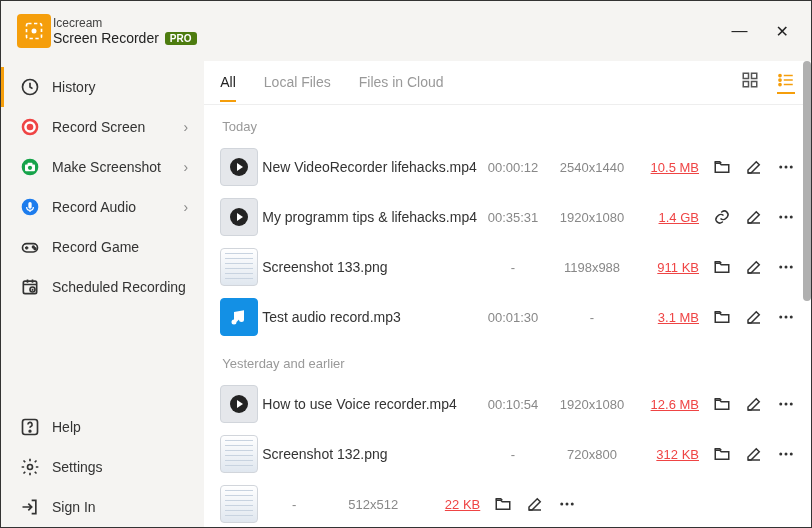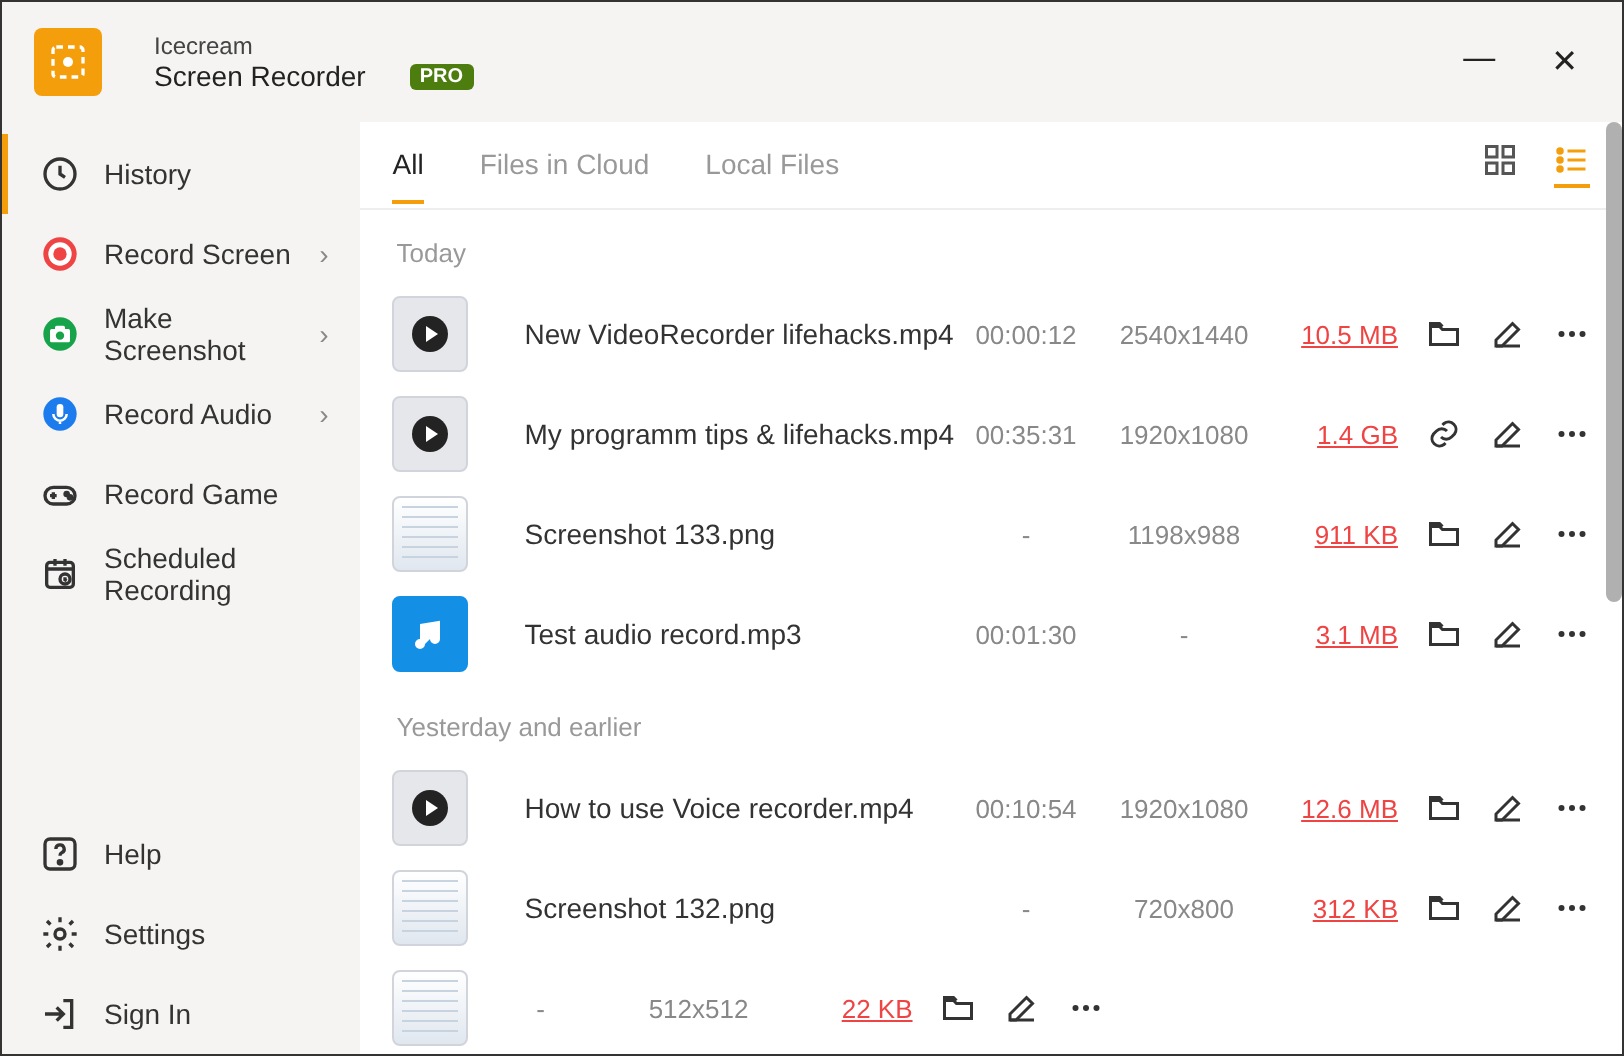--- a/index.html
+++ b/index.html
@@ -1,23 +1,23 @@
 <!DOCTYPE html>
 <html><head>
 <meta charset="utf-8">
 <style>
 * { margin: 0; padding: 0; box-sizing: border-box; font-family: -apple-system, BlinkMacSystemFont, "Segoe UI", Arial, sans-serif; }
 body { background: #fff; width: 812px; height: 528px; overflow: hidden; border: 1px solid #333; position: relative; }
 
 .titlebar { height: 60px; display: flex; align-items: center; background: #f5f4f2; }
 .titlebar .logo { width: 34px; height: 34px; margin-left: 16px; background: #f59e0b; border-radius: 4px; display: flex; align-items: center; justify-content: center; }
 .titlebar .logo svg { width: 20px; height: 20px; }
-.titlebar .titles { margin-left: 26px; }
+.titlebar .titles { margin-left: 2px; }
 .titlebar .app-title { font-size: 12px; color: #444; }
-.titlebar .app-subtitle { font-size: 14px; color: #222; display: flex; align-items: center; gap: 22px; }
+.titlebar .app-subtitle { font-size: 14px; color: #222; display: flex; align-items: center; gap: 6px; }
 .pro-badge { background: #4d7c0f; color: #fff; font-size: 10px; font-weight: 600; padding: 1px 5px; border-radius: 3px; }
 .win-controls { margin-left: auto; display: flex; gap: 28px; padding-right: 22px; }
 .win-btn { font-size: 16px; color: #222; cursor: pointer; }
 
 .layout { display: flex; height: calc(100% - 60px); }
 
 .sidebar { width: 210px; background: #f5f4f2; display: flex; flex-direction: column; padding-top: 6px; }
 .sidebar-top { flex: 1; }
 .sb-item { display: flex; align-items: center; height: 40px; padding: 0 16px; cursor: pointer; color: #333; font-size: 14px; gap: 12px; border-left: 3px solid transparent; }
 .sb-item.active { border-left-color: #f59e0b; }
@@ -35,21 +35,21 @@
 .list { flex: 1; overflow-y: auto; padding: 0 10px 10px 16px; }
 .group-label { color: #999; font-size: 13px; padding: 14px 0 8px 2px; }
 .row { display: flex; align-items: center; height: 50px; }
 .thumb { width: 38px; height: 38px; border-radius: 4px; background: #e5e7eb; position: relative; display: flex; align-items: center; justify-content: center; flex-shrink: 0; border: 1px solid #d1d5db; overflow: hidden; }
 .thumb.audio { background: #1390e5; border-color: #1390e5; }
 .thumb.audio svg { fill: #fff; }
 .thumb .play { position: absolute; width: 18px; height: 18px; background: #232323; border-radius: 50%; display: flex; align-items: center; justify-content: center; }
 .thumb .play::after { content: ""; border-left: 6px solid #fff; border-top: 4px solid transparent; border-bottom: 4px solid transparent; margin-left: 2px; }
 .thumb.ss { background: linear-gradient(180deg,#fff 0%,#e0e7ef 100%); }
 .thumb.ss::before { content:""; position:absolute; inset:4px; background: repeating-linear-gradient(180deg,#c8d3e0 0 1px, transparent 1px 5px); }
-.fname { flex: 1; margin-left: 28px; font-size: 14px; color: #333; white-space: nowrap; overflow: hidden; text-overflow: ellipsis; }
+.fname { flex: 1; margin-left: 4px; font-size: 14px; color: #333; white-space: nowrap; overflow: hidden; text-overflow: ellipsis; }
 .dur { width: 72px; text-align: center; font-size: 13px; color: #888; }
 .res { width: 86px; text-align: center; font-size: 13px; color: #888; }
 .sz { width: 64px; text-align: right; font-size: 13px; color: #ef4444; text-decoration: underline; }
 .actions { display: flex; gap: 14px; margin-left: 14px; margin-right: 6px; }
 .act { width: 18px; height: 18px; cursor: pointer; color: #555; display: flex; align-items: center; justify-content: center; }
 
 .scrollbar { position: absolute; right: 0; top: 60px; width: 8px; height: 240px; background: #b0b0b0; border-radius: 4px; }
 
 svg { display: block; }
 </style>
@@ -174,22 +174,22 @@
           </span>
     <span>Sign In</span>
   </div>
       </div>
   </div>
 
   <div class="main">
     <div class="tabs">
       <div id="tab-holder" style="display:flex">
           <div class="tab active">All</div>
+          <div class="tab ">Local Files</div>
           <div class="tab ">Files in Cloud</div>
-          <div class="tab ">Local Files</div>
         </div>
       <div class="view-icons">
         <span class="view-btn">
           <svg width="18" height="18" viewBox="0 0 24 24" fill="none" stroke="currentColor" stroke-width="2">
               <rect x="3" y="3" width="7" height="7"></rect>
               <rect x="14" y="3" width="7" height="7"></rect>
               <rect x="3" y="14" width="7" height="7"></rect>
               <rect x="14" y="14" width="7" height="7"></rect>
             </svg>
         </span>

